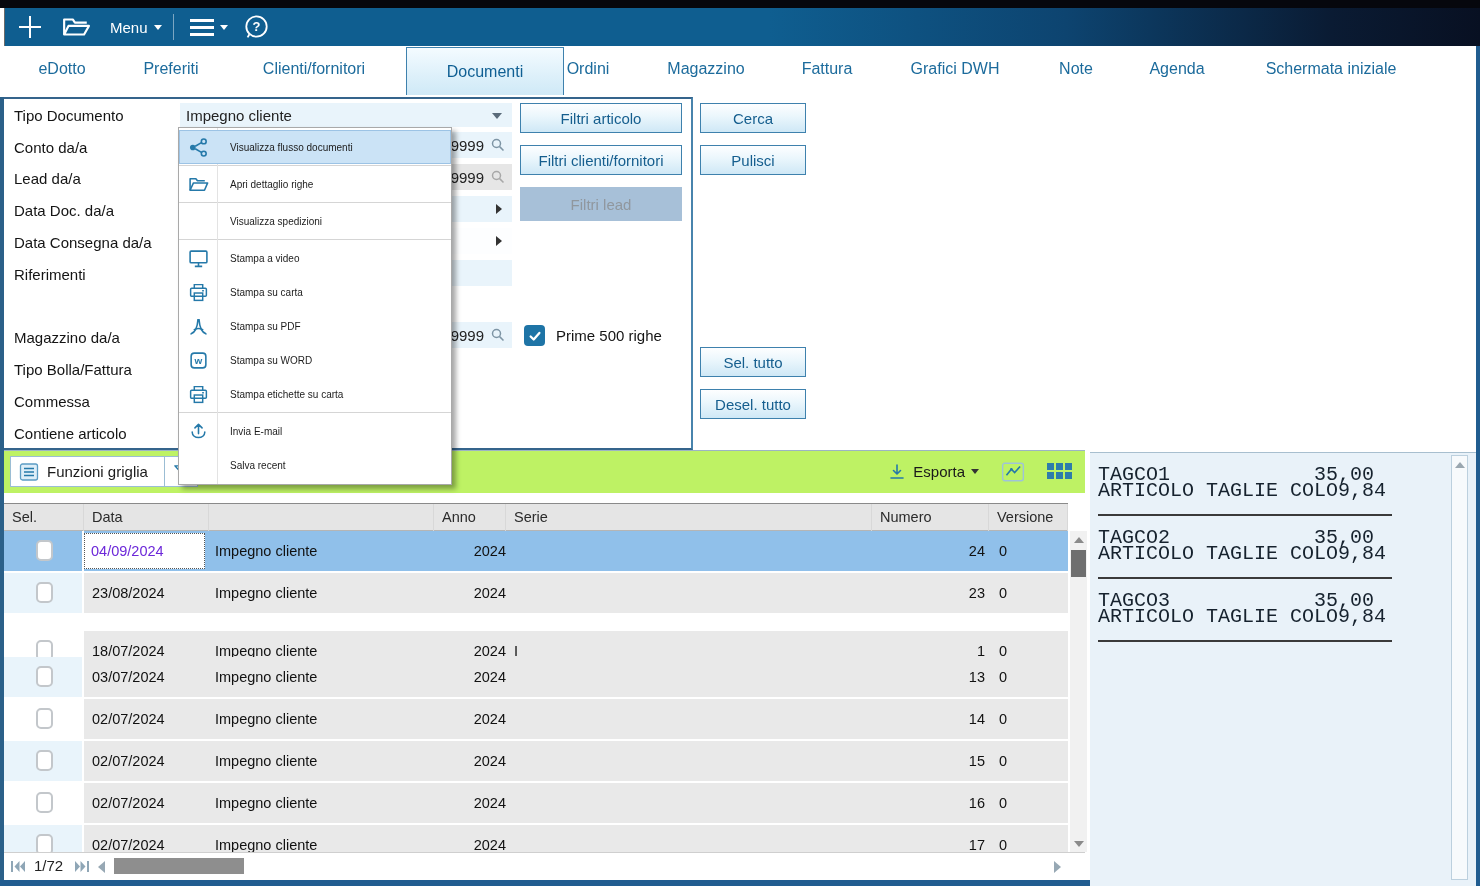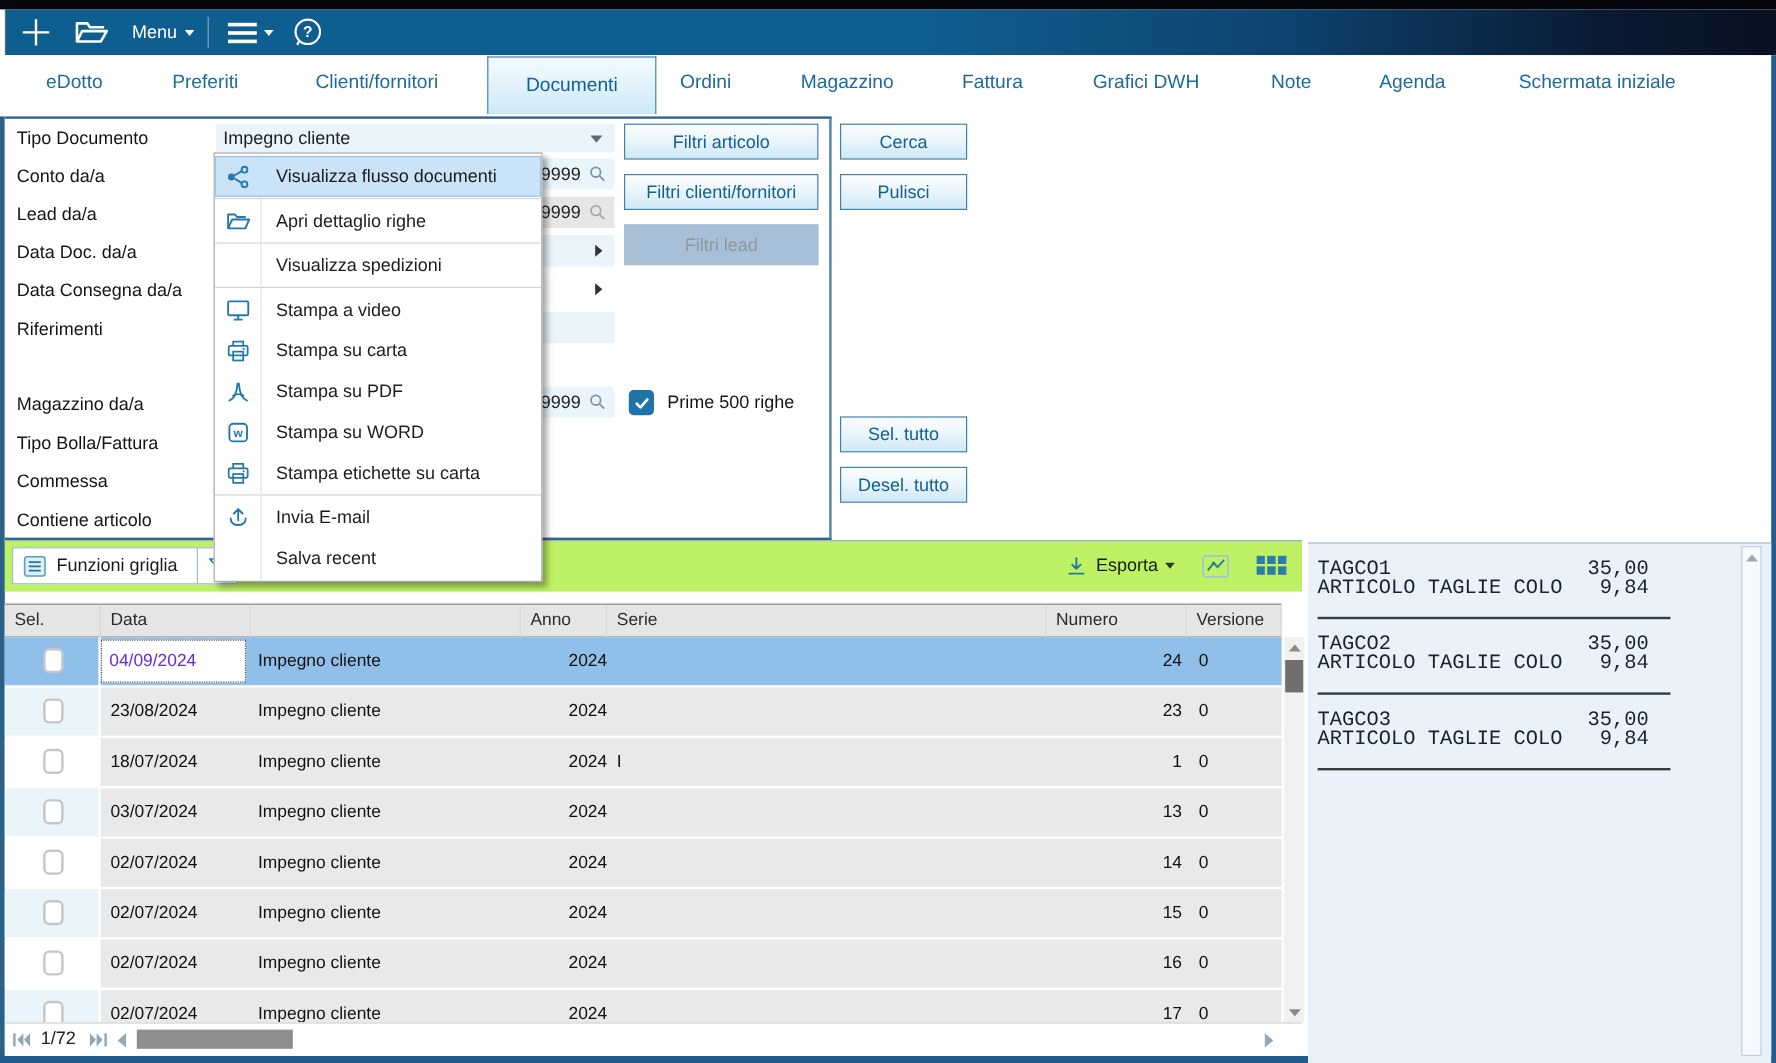--- a/index.html
+++ b/index.html
@@ -14,21 +14,21 @@
   .tb-item { position:absolute; top:0; height:38px; display:flex; align-items:center; color:#fff; }
   .tb-sep { position:absolute; top:6px; width:1px; height:26px; background:rgba(255,255,255,.45); }
   .tb-label { font-size:15px; color:#fff; margin-right:6px; }
   .caret-down-w { width:0; height:0; border-left:4px solid transparent; border-right:4px solid transparent; border-top:5px solid #fff; }
   .hamburger { display:flex; flex-direction:column; gap:4px; margin-right:6px; }
   .hamburger span { display:block; width:24px; height:3px; background:#fff; }
 
   
   .tabbar { position:absolute; left:0; top:46px; width:1480px; height:49px; background:#fff; }
   .tab { position:absolute; top:14px; transform:translateX(-50%); font-size:16px; color:#1c6b9c; white-space:nowrap; cursor:default; }
-  .tab-active-box { position:absolute; left:406px; top:1px; width:141px; height:48px;
+  .tab-active-box { position:absolute; left:406px; top:1px; width:158px; height:48px;
     background:linear-gradient(180deg,#f4fbff 0%,#ddf0fa 60%,#cfe9f7 100%);
     border:1px solid #3e81ad; border-bottom:none; display:flex; align-items:center; justify-content:center; }
   .tab-active-box .tab-label { font-size:16px; color:#0f5f93; }
 
   
   .frame-left { position:absolute; left:0; top:97px; width:4px; height:789px; background:#2b6089; }
   .frame-right { position:absolute; left:1476px; top:46px; width:4px; height:840px; background:#215d90; }
   .frame-bottom { position:absolute; left:0; top:880px; width:1480px; height:6px; background:#215d90; }
 
   
@@ -108,34 +108,34 @@
   
   .pager { position:absolute; left:4px; top:852px; width:1081px; height:27px; background:#fff; border-top:1px solid #cfcfcf; }
   .pager .pgicon { position:absolute; top:7px; }
   .pgtext { position:absolute; left:30px; top:4px; font-size:15px; color:#222; }
   .tri-left { width:0; height:0; border-top:6px solid transparent; border-bottom:6px solid transparent; border-right:7px solid #97a8b4; }
   .tri-right { width:0; height:0; border-top:6px solid transparent; border-bottom:6px solid transparent; border-left:7px solid #97a8b4; }
   .hthumb { position:absolute; left:110px; top:5px; width:130px; height:16px; background:#8e8e8e; }
 
   
   .side { position:absolute; left:1090px; top:452px; width:386px; height:434px; background:#e9f2f9; border-top:1px solid #a8bfcf; padding:14px 0 0 8px; }
-  .sp-entry { width:276px; font-family:"Liberation Mono", monospace; font-size:17px; color:#16222e; }
+  .sp-entry { width:276px; font-family:"Liberation Mono", monospace; font-size:20px; color:#16222e; }
   .sp-row { display:flex; justify-content:space-between; height:16px; line-height:16px; white-space:nowrap; }
   .sp-hr { width:294px; border-bottom:2px solid #3a3a3a; margin:15px 0 14px 0; }
   .side-sb { position:absolute; left:1451px; top:455px; width:17px; height:425px; background:#f7fafc; border:1px solid #bcd0de; }
   .side-sb .arr { position:absolute; left:0; top:1px; width:15px; height:16px; display:flex; align-items:center; justify-content:center; }
 
   
   .cmenu { position:absolute; left:178px; top:127px; width:274px; background:#fff;
     border:1px solid #a9a9a9; box-shadow:4px 4px 5px rgba(0,0,0,.35); z-index:50; padding:2px 0; }
   .cmenu .iconline { position:absolute; left:38px; top:0; bottom:0; width:1px; background:#e3e3e3; }
   .mi { position:relative; height:34px; display:flex; align-items:center; }
   .mi .ic { width:38px; display:flex; align-items:center; justify-content:center; flex:none; }
   .mi .ic svg { width:21px; height:21px; }
-  .mi .lbl { font-size:15px; color:#1c1c1c; padding-left:13px; white-space:nowrap; }
+  .mi .lbl { font-size:10px; color:#1c1c1c; padding-left:13px; white-space:nowrap; }
   .mi.hl { background:#cbe3f6; outline:1px solid #9cc3e5; outline-offset:-1px; }
   .msep { height:1px; background:#d5d5d5; margin:1px 0; }
 
   svg { display:block; }
 </style>
 </head>
 <body>
 
 <div class="screen">
 
@@ -349,21 +349,21 @@
         <div class="rowbg"></div>
       <span class="rowcheck"></span>
       <span class="cell c-data">23/08/2024</span>
       <span class="cell c-tipo">Impegno cliente</span>
       <span class="cell c-anno">2024</span>
       <span class="cell c-serie"></span>
       <span class="cell c-num">23</span>
       <span class="cell c-ver">0</span>
     </div>
 
-    <div class="grow" style="top:112px;">
+    <div class="grow" style="top:128px;">
       <div class="selbg"></div>
         <div class="rowbg"></div>
       <span class="rowcheck"></span>
       <span class="cell c-data">18/07/2024</span>
       <span class="cell c-tipo">Impegno cliente</span>
       <span class="cell c-anno">2024</span>
       <span class="cell c-serie">I</span>
       <span class="cell c-num">1</span>
       <span class="cell c-ver">0</span>
     </div>

